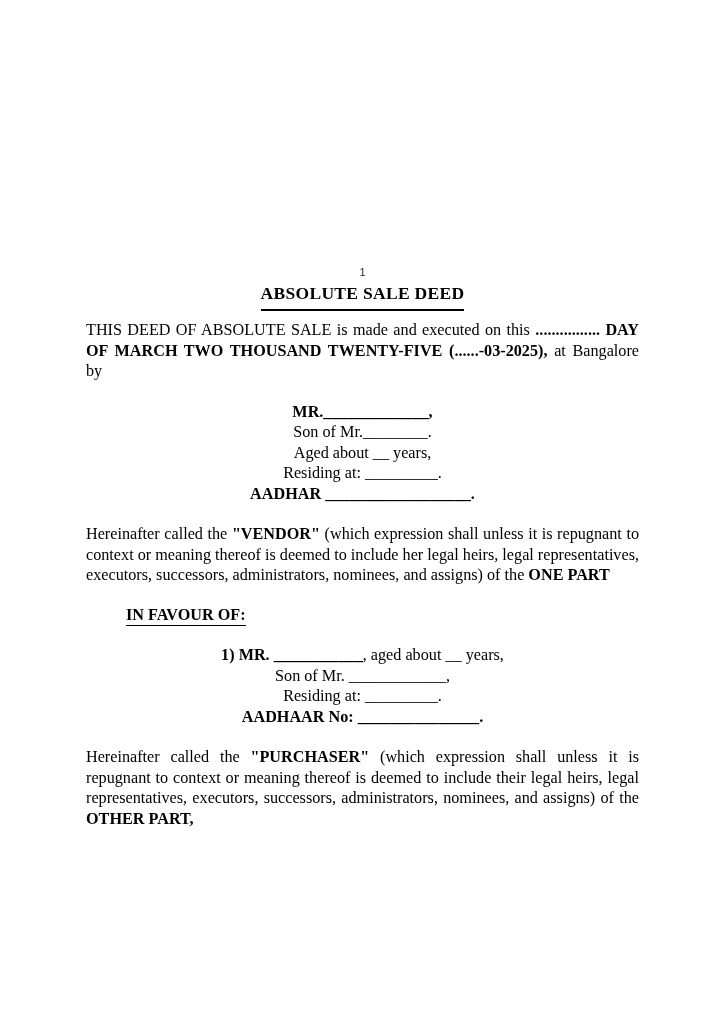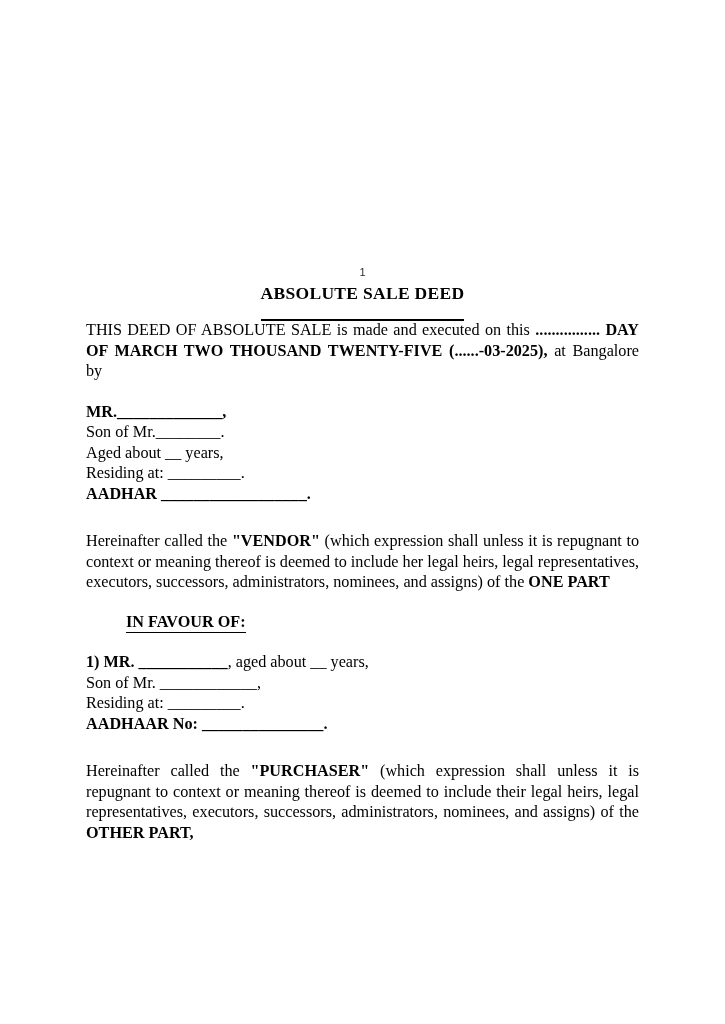--- a/index.html
+++ b/index.html
@@ -41,43 +41,43 @@
     text-align: center;
     font-size: 17.5px;
     font-weight: bold;
     letter-spacing: 0.3px;
     line-height: 22px;
     margin: 0 0 16px 0;
     white-space: nowrap;
   }
   .doc-title span.u {
     border-bottom: 2px solid #000;
-    padding-bottom: 16px;
+    padding-bottom: 6px;
   }
   p.para {
     font-size: 16.2px;
     line-height: 20.5px;
     text-align: justify;
     text-justify: inter-word;
     margin: 0 0 0 0;
     hyphens: none;
   }
   p.para.justified-force {
     text-align-last: left;
-    margin-top: 7px;
   }
   .block {
     font-size: 16.2px;
     line-height: 20.5px;
     margin: 0;
   }
   .line {
     font-size: 16.2px;
     line-height: 20.5px;
     white-space: nowrap;
+    text-align: center;
   }
   b, .b {
     font-weight: bold;
   }
   .gap-lg { height: 20px; }
   .gap-md { height: 19px; }
   .heading-ul {
     font-size: 16.2px;
     font-weight: bold;
     line-height: 20.5px;

